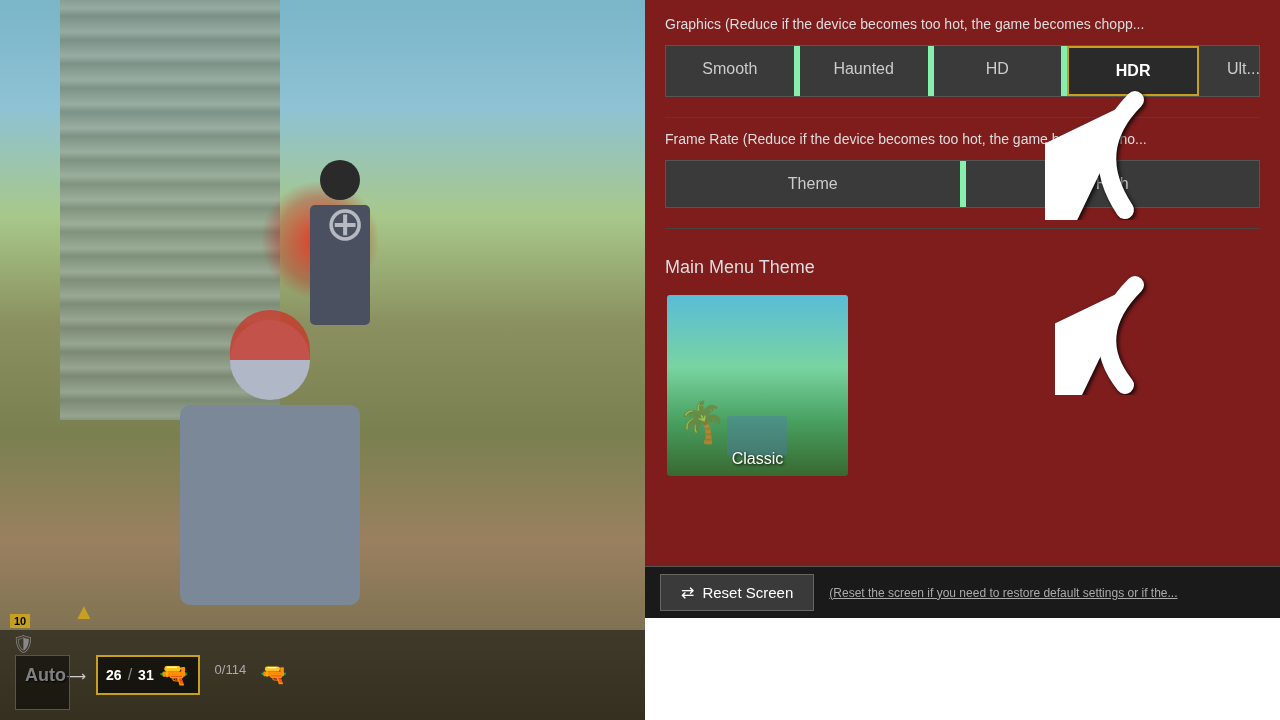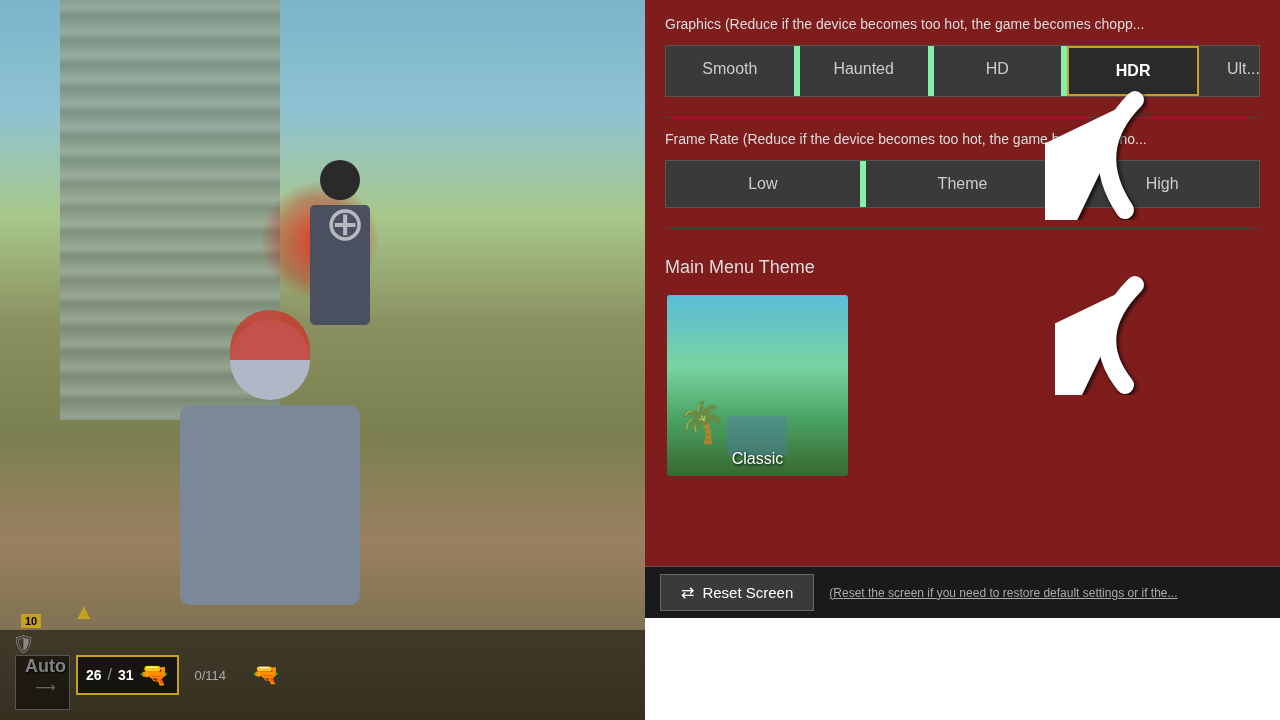--- a/index.html
+++ b/index.html
@@ -173,21 +173,21 @@
 
     .secondary-weapon {
       font-size: 22px;
       color: #c0c0c0;
       margin-left: 10px;
     }
 
     .level-badge {
       position: absolute;
       bottom: 92px;
-      left: 21px;
+      left: 10px;
       background: #c8a020;
       color: black;
       font-size: 11px;
       padding: 1px 4px;
       font-weight: bold;
       text-align: center;
     }
 
     
     #settings-panel {
@@ -444,35 +444,35 @@
     <div class="player-char">
       <div class="player-head">
         <div class="player-helmet"></div>
       </div>
       <div class="player-body"></div>
     </div>
 
     <div class="hud-bottom">
       <div class="item-slot"></div>
 
-      <div style="display:flex; flex-direction:column; align-items:center; margin-left:10px;">
+      <div style="display:flex; flex-direction:row; align-items:center; margin-left:10px;">
         <div class="auto-label">Auto</div>
         <div style="display:flex; align-items:center; gap:4px; margin-top:2px;">
           <span style="color:#ccc; font-size:14px;">⟶</span>
         </div>
       </div>
 
       <div class="ammo-box">
         <span class="ammo-count">26</span>
         <span style="color:#888">/</span>
         <span class="ammo-count">31</span>
         <span class="weapon-icon">🔫</span>
       </div>
 
-      <div style="display:flex; align-items:center; gap:16px; margin-left:5px;">
+      <div style="display:flex; gap:4px; margin-left:5px;">
         <span class="secondary-ammo">
           <span>0</span>/<span>114</span>
         </span>
         <span class="secondary-weapon">🔫</span>
       </div>
 
       <div style="position:absolute; bottom:95px; left:73px; color:#c8a020; font-size:22px;">▲</div>
     </div>
 
     <div class="level-badge">10</div>
@@ -493,21 +493,20 @@
       <div class="option-btn">HD</div>
       <div class="option-btn active">HDR</div>
       <div class="option-btn" style="border-right:none; max-width:60px; overflow:hidden;padding-left:28px;">Ult...</div>
     </div>
 
     <div class="section-divider"></div>
 
     <div class="section-title">Frame Rate (Reduce if the device becomes too hot, the game becomes cho...</div>
 
     <div class="options-row">
-      <div class="option-btn">Low</div>
       <div class="option-btn">Theme</div>
       <div class="option-btn">High</div>
     </div>
 
     <div class="section-divider"></div>
 
     <div class="theme-section-title">Main Menu Theme</div>
 
     <div class="theme-row">
 

